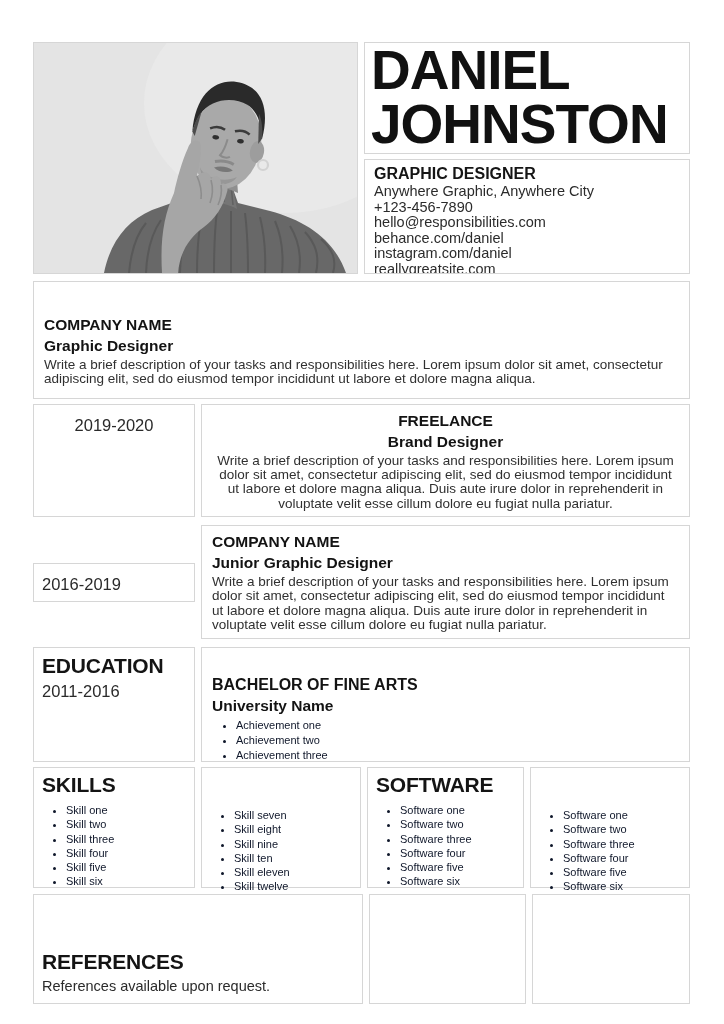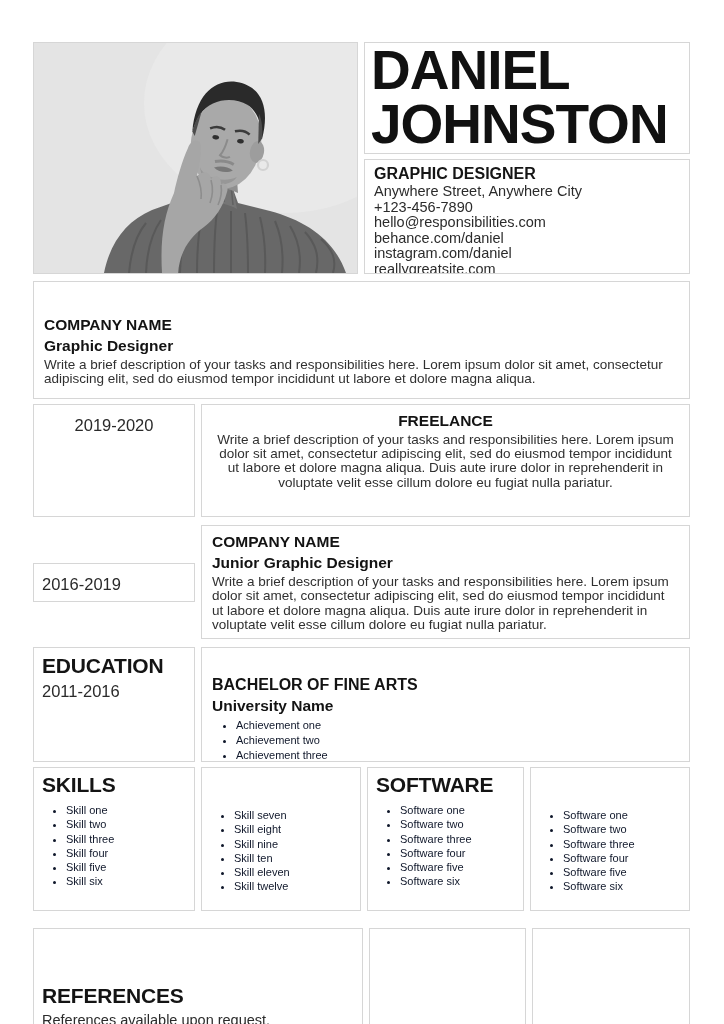--- a/index.html
+++ b/index.html
@@ -39,21 +39,21 @@
   .row-exp3 .date-col{padding-top:7px;}
 
   .row-edu{height:115px;margin-bottom:5px;}
   .row-edu .body-col{padding-top:27px;}
   .degree{font-size:16px;font-weight:700;color:#131313;line-height:19px;}
   .school{font-size:15.5px;font-weight:700;color:#131313;line-height:19px;margin-top:2px;}
   ul.bullets{margin:3px 0 0 0;padding-left:24px;}
   ul.bullets li{font-size:11px;line-height:15px;color:#0f172a;}
 
   
-  .row-skills{height:144px;margin-bottom:17px;}
+  .row-skills{height:121px;margin-bottom:6px;}
   .skill-col{flex:none;padding:5px 8px;}
   .col-w1{width:162px;}
   .col-w2{width:160px;}
   .col-w3{width:157px;}
   .col-w4{flex:1;}
   .pad-list{padding-top:40px;}
   .skill-col .section-heading{margin-bottom:6px;}
   ul.bullets.tight{margin-top:0;}
   ul.bullets.tight li{line-height:14.3px;}
 
@@ -139,21 +139,21 @@
         </svg>
       </div>
       <div class="header-right">
         <div class="cell name-cell">
           <div class="name-line">DANIEL</div>
           <div class="name-line">JOHNSTON</div>
         </div>
         <div class="cell contact-cell">
           <div class="job-title">GRAPHIC DESIGNER</div>
           <div>
-              <div class="contact-line">Anywhere Street, Anywhere City</div>
+              <div class="contact-line">Anywhere Graphic, Anywhere City</div>
               <div class="contact-line">+123-456-7890</div>
               <div class="contact-line">hello@responsibilities.com</div>
               <div class="contact-line">behance.com/daniel</div>
               <div class="contact-line">instagram.com/daniel</div>
               <div class="contact-line">reallygreatsite.com</div>
             </div>
         </div>
       </div>
     </div>
 
@@ -164,20 +164,21 @@
         <div class="desc">Write a brief description of your tasks and responsibilities here. Lorem ipsum dolor sit amet, consectetur adipiscing elit, sed do eiusmod tempor incididunt ut labore et dolore magna aliqua.</div>
       </div>
     </div>
 
     <div class="sec-row row-exp2">
       <div class="cell date-col">
         <div class="date-text">2019-2020</div>
       </div>
       <div class="cell body-col">
         <div class="company">FREELANCE</div>
+        <div class="role">Brand Designer</div>
         <div class="desc">Write a brief description of your tasks and responsibilities here. Lorem ipsum dolor sit amet, consectetur adipiscing elit, sed do eiusmod tempor incididunt ut labore et dolore magna aliqua. Duis aute irure dolor in reprehenderit in voluptate velit esse cillum dolore eu fugiat nulla pariatur.</div>
       </div>
     </div>
 
     <div class="sec-row row-exp3">
       <div class="cell date-col">
         <div class="date-text">2016-2019</div>
       </div>
       <div class="cell body-col">
         <div class="company">COMPANY NAME</div>

